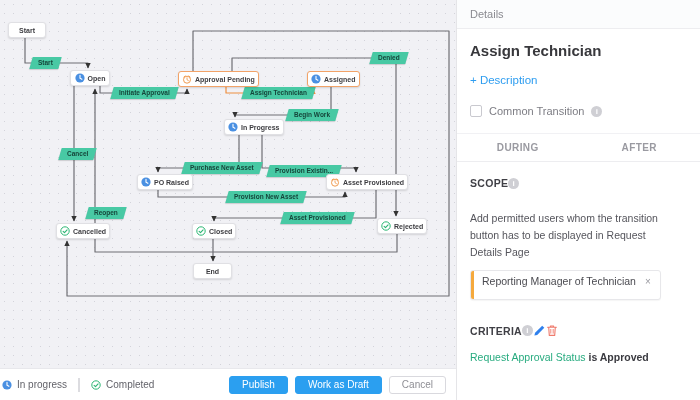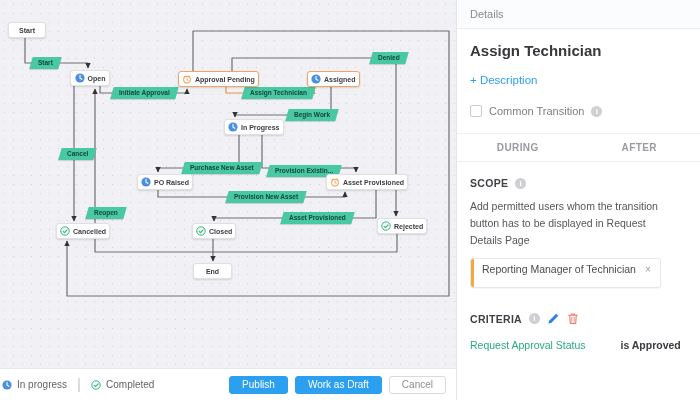--- a/index.html
+++ b/index.html
@@ -57,32 +57,32 @@
   .common-row { margin:17px 13px 0; display:flex; align-items:flex-end; gap:7px; font-size:11px; color:#7d7d84; }
   .checkbox { width:12px; height:12px; border:1px solid #c9c9cf; border-radius:2px; background:#fff; flex:none; }
   .info-icon { width:11px; height:11px; border-radius:50%; background:#cfcfd4; color:#fff; font-size:8px; font-weight:700;
     display:inline-flex; align-items:center; justify-content:center; flex:none; font-style:normal; }
   .phase-tabs { margin-top:16px; display:flex; height:29px; border-top:1px solid #f1f1f4; border-bottom:1px solid #ededf0; }
   .ptab { flex:1; display:flex; align-items:center; justify-content:center; font-size:10px; letter-spacing:.4px;
     color:#9a9aa1; font-weight:600; position:relative; cursor:pointer; }
   .ptab.active { color:#39393e; font-weight:700; }
   .ptab.active::after { content:""; position:absolute; left:0; right:0; bottom:-1px; height:2.5px; background:#f2b400; }
   .section { margin:15px 13px 0; }
-  .sec-head { display:flex; align-items:center; gap:7px; font-size:10.5px; font-weight:700; color:#3f3f45; letter-spacing:.3px; }
+  .sec-head { display:flex; align-items:center; font-size:10.5px; font-weight:700; color:#3f3f45; letter-spacing:.3px; }
   .sec-head svg { cursor:pointer; }
-  .scope-text { margin-top:9px; font-size:10.5px; color:#55555c; line-height:1.6; max-width:208px; }
+  .scope-text { margin-top:21px; font-size:10.5px; color:#55555c; line-height:1.6; max-width:208px; }
   .tag { margin-top:10px; position:relative; display:inline-flex; align-items:center; gap:9px;
     border:1px solid #e7e7ea; border-radius:3px; background:#fff; padding:4px 9px 12px 11px;
     font-size:10.5px; color:#4a4a50; box-shadow:0 1px 1px rgba(0,0,0,.04); }
   .tag::before { content:""; position:absolute; left:0; top:0; bottom:0; width:3px; background:#f5a93d; border-radius:2px 0 0 2px; }
   .tag-x { color:#9a9aa1; font-size:10px; cursor:pointer; }
   .criteria-sec { margin-top:24px; }
   .cond { margin-top:14px; font-size:10.5px; }
   .cond-field { color:#27ab7f; cursor:pointer; }
-  .cond-val { color:#3a3a40; font-weight:700;margin-left:32px; }
+  .cond-val { color:#3a3a40; font-weight:700; }
 </style>
 </head>
 <body>
 
 <div class="app">
 
   <div class="canvas">
       <svg width="456" height="368" class="edges">
         <defs>
           <marker id="ah-gray" markerWidth="7" markerHeight="7" refX="5" refY="3" orient="auto" markerUnits="userSpaceOnUse">

